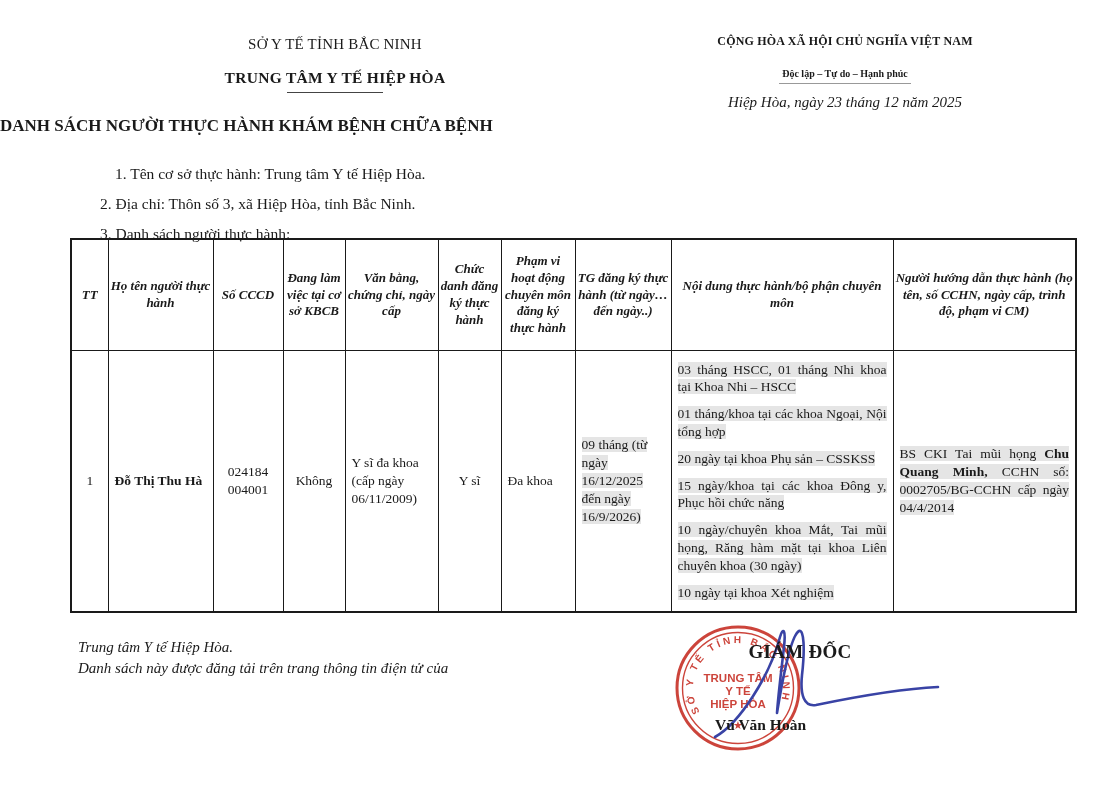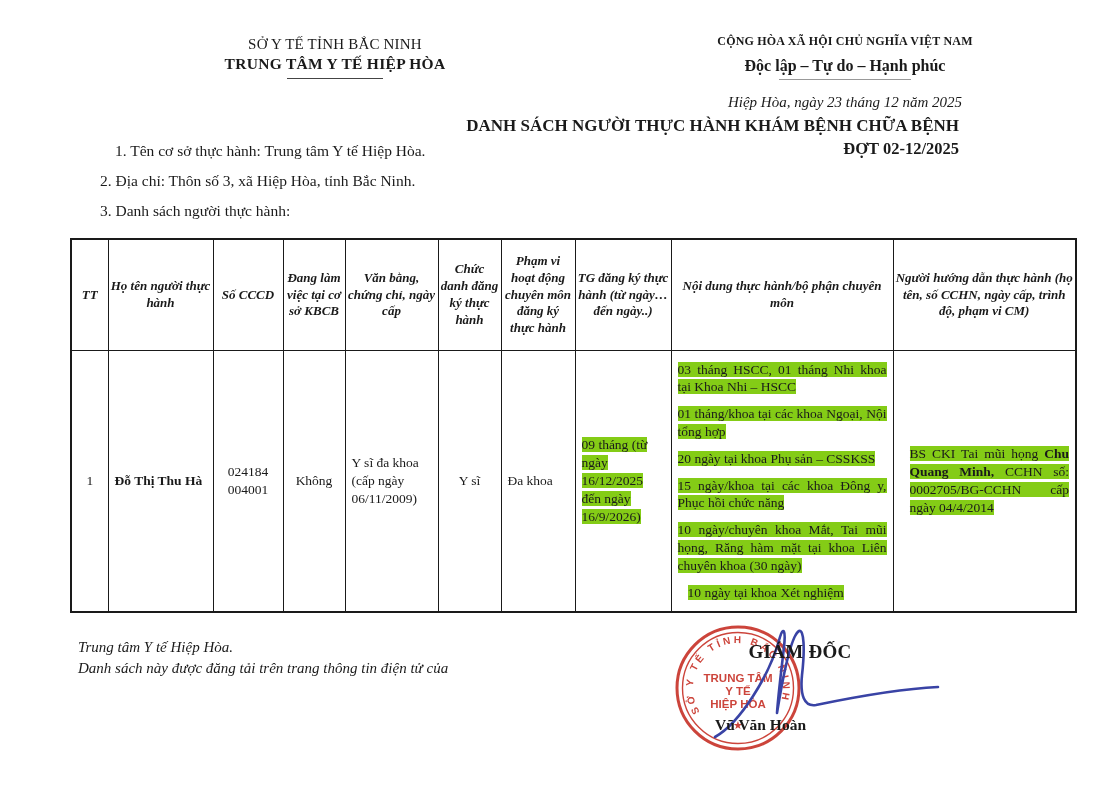--- a/index.html
+++ b/index.html
@@ -3,54 +3,54 @@
 <meta charset="utf-8">
 <style>
   html,body{margin:0;padding:0;background:#ffffff;}
   .page{
     position:relative;width:1119px;height:791px;background:#ffffff;
     font-family:"Liberation Serif","DejaVu Serif",serif;color:#1a1a1a;overflow:hidden;
   }
   
   .hdr-left{position:absolute;left:205px;top:36px;width:260px;text-align:center;}
   .hdr-left .l1{font-size:15px;letter-spacing:.2px;}
-  .hdr-left .l2{font-size:15.5px;font-weight:bold;letter-spacing:.3px;margin-top:2px;}
+  .hdr-left .l2{font-size:15.5px;font-weight:bold;letter-spacing:.3px;margin-top:16px;}
   .hdr-left .rule{width:96px;border-top:1.5px solid #444;margin:5px auto 0;}
   .hdr-right{position:absolute;left:655px;top:34px;width:380px;text-align:center;}
   .hdr-right .l1{font-size:12px;font-weight:bold;letter-spacing:.2px;}
-  .hdr-right .l2{font-size:16px;font-weight:bold;margin-top:8px;font-family:Liberation Serif, serif;}
+  .hdr-right .l2{font-size:10px;font-weight:bold;margin-top:19px;font-family:Liberation Serif, serif;}
   .hdr-right .rule{width:132px;border-top:1.5px solid #999;margin:4px auto 0;}
   .dateline{position:absolute;left:655px;top:94px;width:380px;text-align:center;
     font-size:15px;font-style:italic;}
   
-  .title{position:absolute;left:0;top:116px;width:959px;text-align:right;}
+  .title{position:absolute;left:0;top:116px;width:959px;text-align:left;}
   .title .t1{font-size:17px;font-weight:bold;}
   .title .t2{font-size:16.5px;font-weight:bold;margin-top:3px;}
   
-  .intro{position:absolute;left:100px;top:142px;width:700px;font-size:15.5px;}
+  .intro{position:absolute;left:100px;top:165px;width:700px;font-size:15.5px;}
   .intro .it{margin-bottom:12px;}
   .intro .it1{padding-left:15px;}
   
   .tblwrap{position:absolute;left:70px;top:238px;}
   table.main{border-collapse:collapse;table-layout:fixed;width:1005px;
     border:2px solid #1a1a1a;}
   table.main th,table.main td{border:1px solid #1a1a1a;overflow:hidden;}
   table.main th{
     font-weight:bold;font-style:italic;font-size:13px;line-height:1.3;
     text-align:center;vertical-align:middle;padding:4px 2px;height:102px;
   }
   table.main td{font-size:13.5px;line-height:1.32;vertical-align:middle;
     padding:4px 6px;height:252px;}
   td.c-center{text-align:center;}
   td.c-left{text-align:left;}
   td.v-top{vertical-align:top;padding-top:8px;}
   .name-cell{font-weight:bold;}
   .para{margin:0 0 9px 0;text-align:justify;}
-  .para:last-child{margin-bottom:0;margin-left:10px;}
-  .hl{background:#84cc16;}
+  .para:last-child{margin-bottom:0;}
+  .hl{background:#e5e5e5;}
   .mentor-bold{font-weight:bold;}
   
   .note{position:absolute;left:78px;top:637px;width:460px;
     font-size:15px;font-style:italic;line-height:1.42;}
   .pos-title{position:absolute;left:720px;top:641px;width:160px;text-align:center;
     font-size:19px;font-weight:bold;letter-spacing:.3px;z-index:3;}
   .signer{position:absolute;left:715px;top:716px;width:170px;text-align:left;
     font-size:15.5px;font-weight:bold;z-index:3;}
   .stamp{position:absolute;left:672px;top:622px;z-index:1;opacity:.92;}
   .sig{position:absolute;left:680px;top:615px;z-index:2;}
@@ -69,21 +69,20 @@
 
   <div class="hdr-right">
     <div class="l1">CỘNG HÒA XÃ HỘI CHỦ NGHĨA VIỆT NAM</div>
     <div class="l2">Độc lập – Tự do – Hạnh phúc</div>
     <div class="rule"></div>
   </div>
   <div class="dateline">Hiệp Hòa, ngày 23 tháng 12 năm 2025</div>
 
   <div class="title">
     <div class="t1">DANH SÁCH NGƯỜI THỰC HÀNH KHÁM BỆNH CHỮA BỆNH</div>
-    <div class="t2">ĐỢT 02-12/2025</div>
   </div>
 
   <div class="intro">
     <div class="it it1">1.  Tên cơ sở thực hành: Trung tâm Y tế Hiệp Hòa.</div>
     <div class="it">2. Địa chỉ: Thôn số 3, xã Hiệp Hòa, tỉnh Bắc Ninh.</div>
     <div class="it">3. Danh sách người thực hành:</div>
   </div>
 
   <div class="tblwrap">
     <table class="main">

